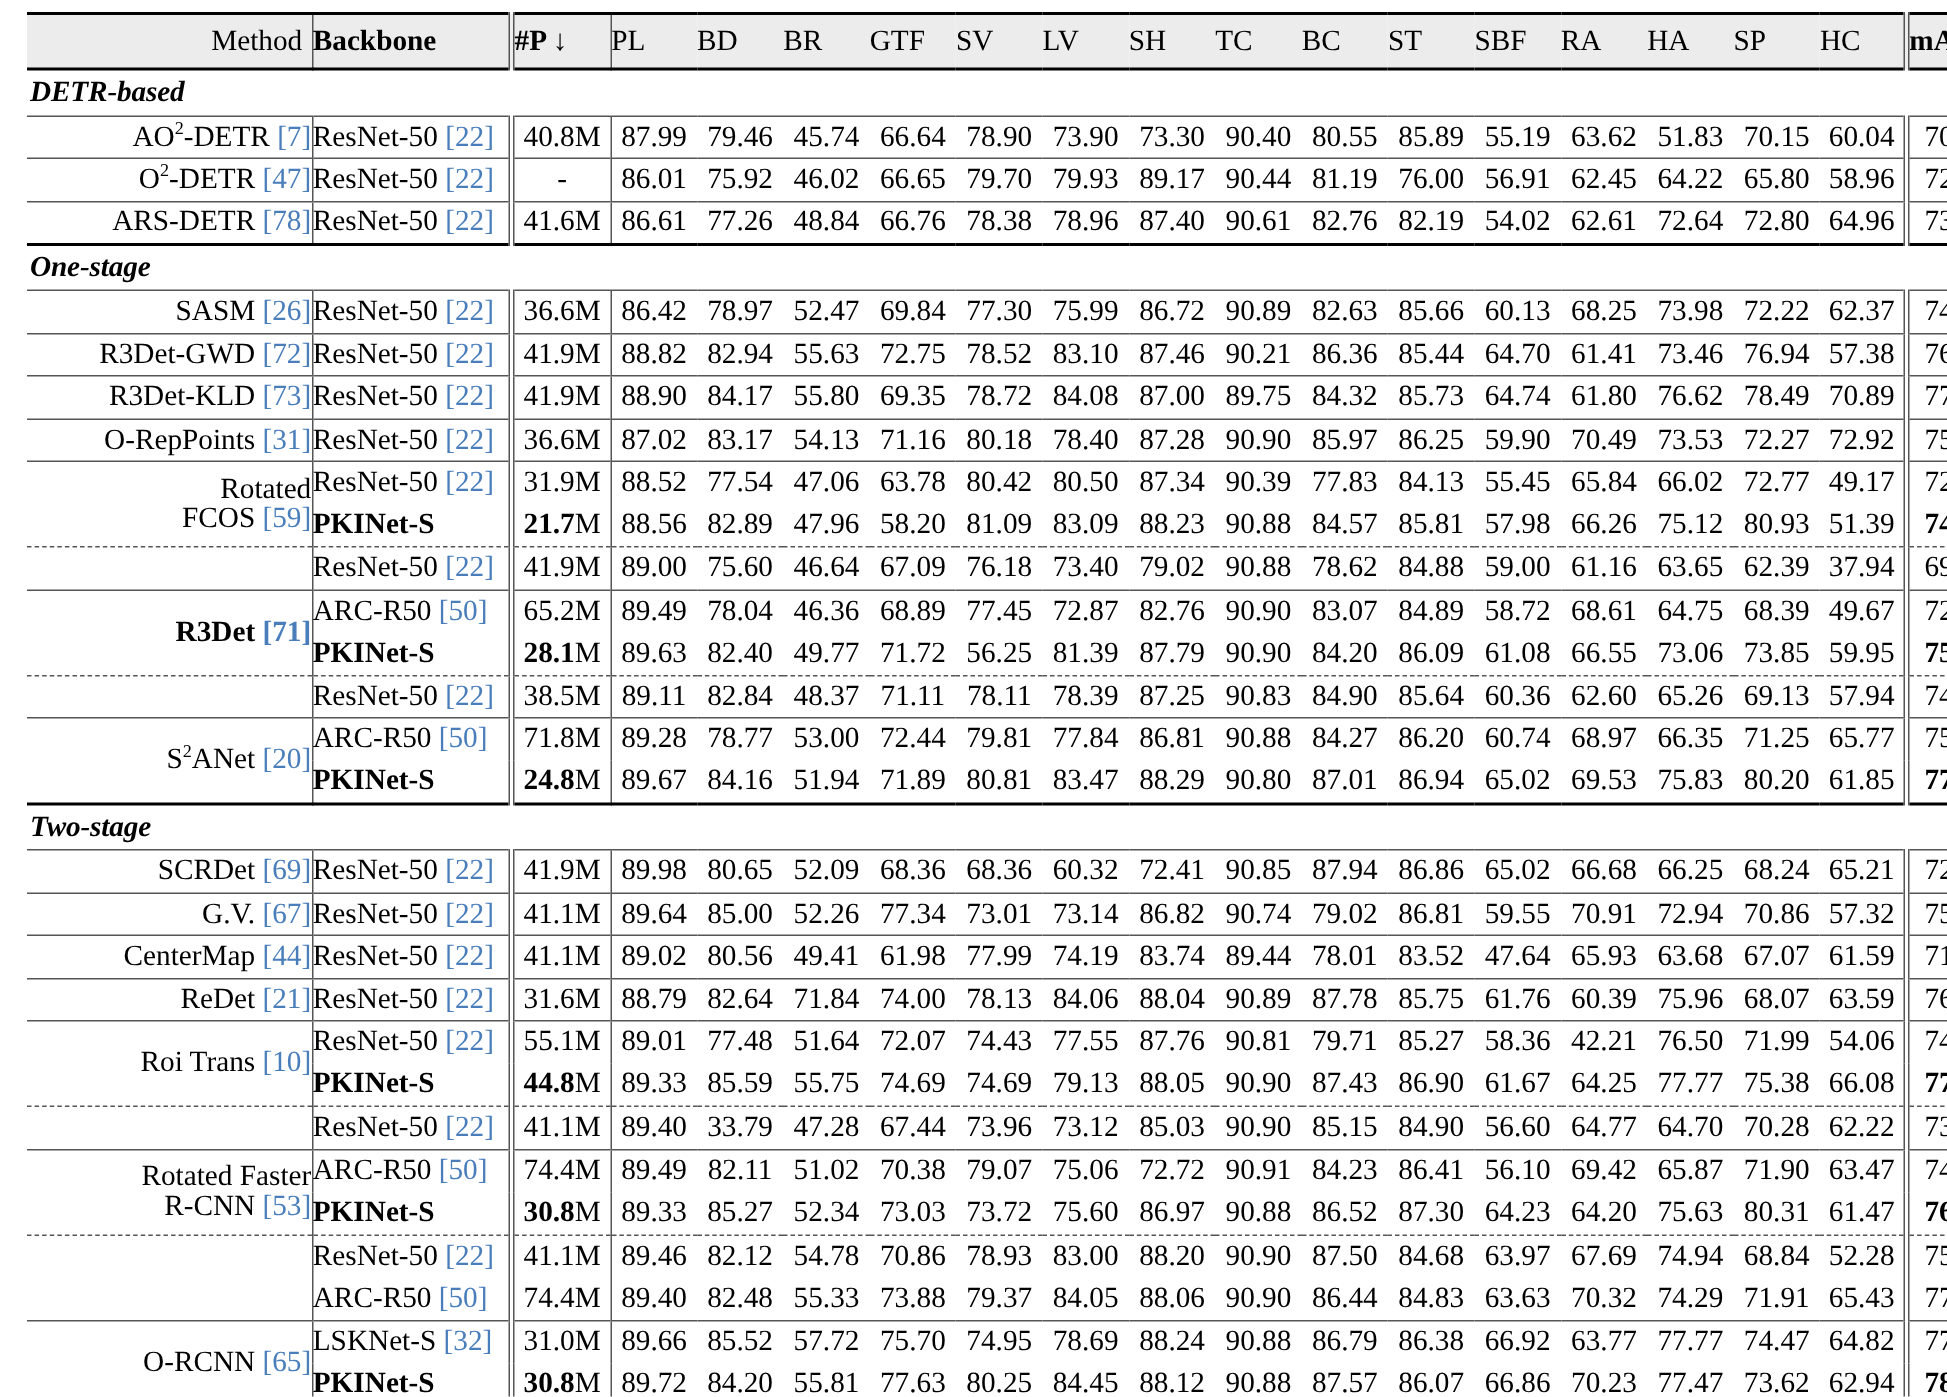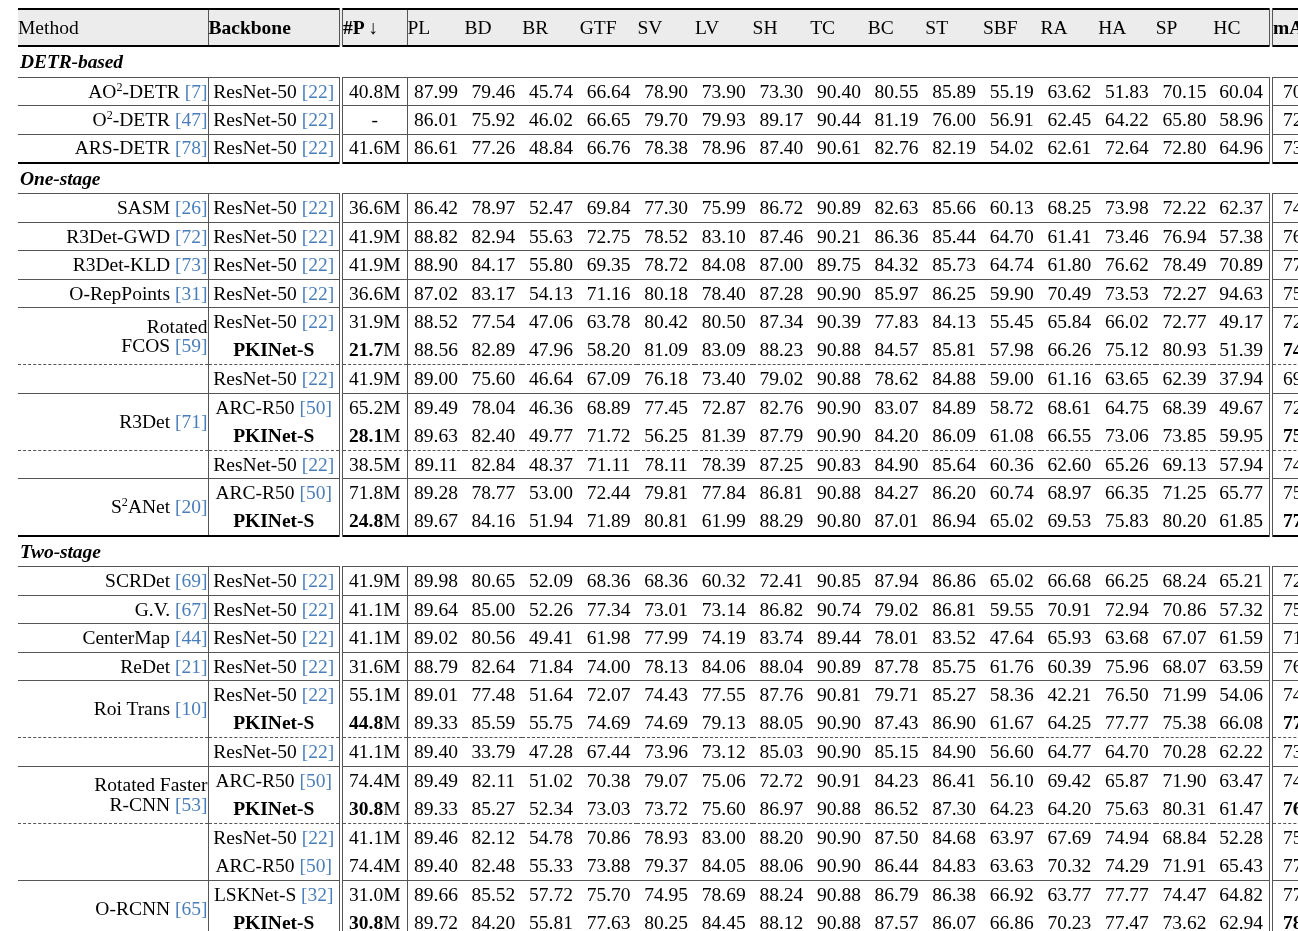--- a/index.html
+++ b/index.html
@@ -39,41 +39,41 @@
   col.c-map      { width: 66px;  }
 
   
   thead th {
     background: #ececed;
     height: 37px;
     font-weight: normal;
     text-align: left;
     font-size: 19.5px;
   }
-  thead th.method-h { text-align: left; padding-right: 6px; margin-top: 44px; }
+  thead th.method-h { text-align: right; padding-right: 6px; margin-top: 44px; }
   thead th.bb-h { font-weight: bold; }
   thead th.p-h  { font-weight: bold; }
   thead th.map-h{ font-weight: bold; }
   .hdr-top-rule {
     border-top: 2.5px solid #000;
   }
   .hdr-bot-rule {
     border-bottom: 2.5px solid #000;
   }
   .sep-single { border-left: 1.6px solid #555; }
   .sep-double { border-left: 4.5px double #555; }
 
   
   tbody td {
     height: 28.5px;
     text-align: center;
     font-size: 19.5px;
   }
   td.method { text-align: right; padding-right: 7px; line-height: 1.12; }
-  td.backbone { text-align: center; margin-left: 48px; }
+  td.backbone { text-align: left; margin-left: 48px; }
   td.params { text-align: center; }
   td.map { text-align: center; }
   .bold { font-weight: bold; }
   .cite { color: #4a7ebb; }
 
   
   tr.group td {
     height: 31px;
     text-align: left;
     font-weight: bold;
@@ -288,21 +288,21 @@
           <td>80.18</td>
           <td>78.40</td>
           <td>87.28</td>
           <td>90.90</td>
           <td>85.97</td>
           <td>86.25</td>
           <td>59.90</td>
           <td>70.49</td>
           <td>73.53</td>
           <td>72.27</td>
-          <td>94.63</td>
+          <td>72.92</td>
           <td class="map sep-double">75.97</td>
         </tr>
         <tr class="rule-top">
           <td class="method" rowspan="2" style="vertical-align: middle;">
             <span class="ml">Rotated</span>
             <span class="ml">FCOS<span class="cite"> [59]</span></span>
           </td>
           <td class="backbone sep-single"><span>ResNet-50</span><span class="cite"> [22]</span></td>
           <td class="params sep-double">31.9M</td>
           <td class="sep-single">88.52</td>
@@ -357,21 +357,21 @@
           <td>78.62</td>
           <td>84.88</td>
           <td>59.00</td>
           <td>61.16</td>
           <td>63.65</td>
           <td>62.39</td>
           <td>37.94</td>
           <td class="map sep-double">69.70</td>
         </tr>
         <tr class="rule-top">
-          <td class="method" rowspan="2" style="vertical-align: middle;">R3Det<span class="cite"> [71]</span></td>
+          <td class="method" rowspan="2" style="vertical-align: middle; font-weight: bold;">R3Det<span class="cite"> [71]</span></td>
           <td class="backbone sep-single"><span>ARC-R50</span><span class="cite"> [50]</span></td>
           <td class="params sep-double">65.2M</td>
           <td class="sep-single">89.49</td>
           <td>78.04</td>
           <td>46.36</td>
           <td>68.89</td>
           <td>77.45</td>
           <td>72.87</td>
           <td>82.76</td>
           <td>90.90</td>
@@ -447,21 +447,21 @@
           <td class="map sep-double">75.49</td>
         </tr>
         <tr>
           <td class="backbone sep-single"><span class="bold">PKINet-S</span></td>
           <td class="params sep-double"><span class="bold">24.8</span>M</td>
           <td class="sep-single">89.67</td>
           <td>84.16</td>
           <td>51.94</td>
           <td>71.89</td>
           <td>80.81</td>
-          <td>61.99</td>
+          <td>83.47</td>
           <td>88.29</td>
           <td>90.80</td>
           <td>87.01</td>
           <td>86.94</td>
           <td>65.02</td>
           <td>69.53</td>
           <td>75.83</td>
           <td>80.20</td>
           <td>61.85</td>
           <td class="map sep-double bold">77.83</td>

